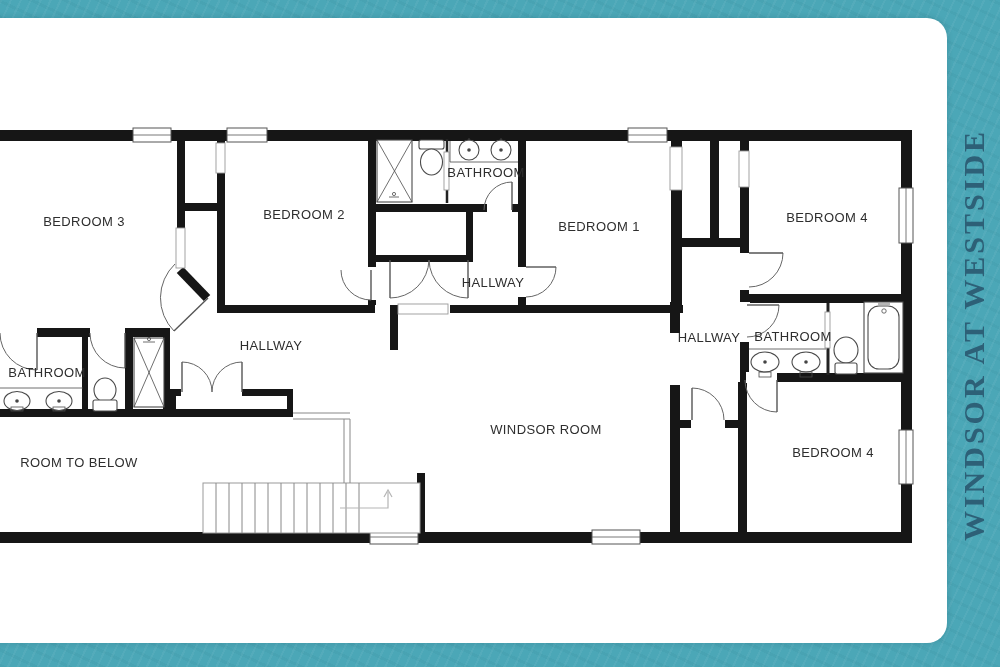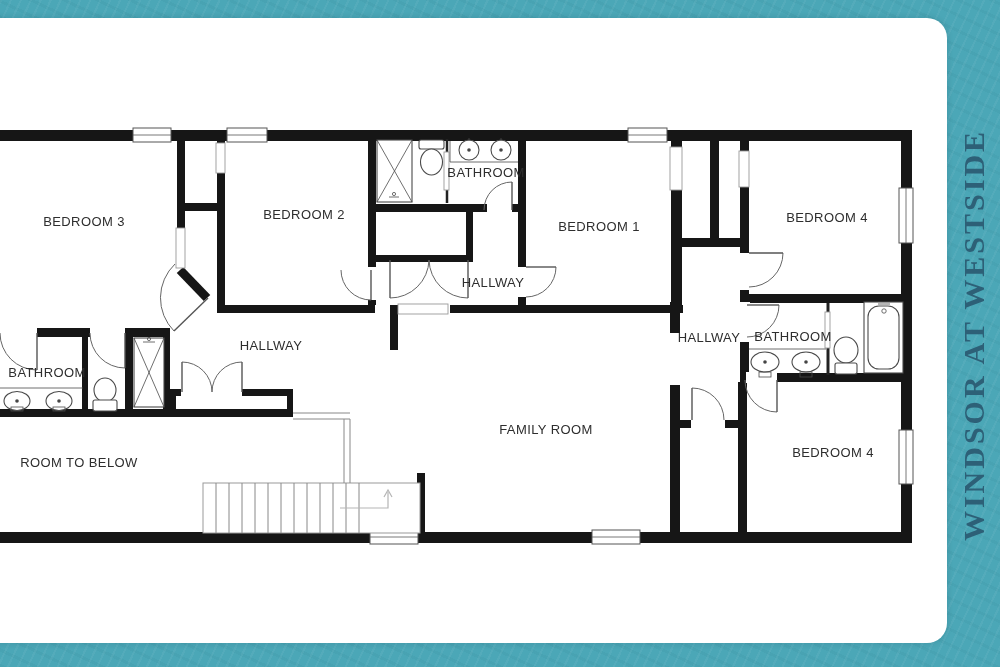--- a/index.html
+++ b/index.html
@@ -258,16 +258,16 @@
 <div class="room-label" style="left:304px;top:214px">BEDROOM 2</div>
 <div class="room-label" style="left:486px;top:172px">BATHROOM</div>
 <div class="room-label" style="left:493px;top:282px">HALLWAY</div>
 <div class="room-label" style="left:599px;top:226px">BEDROOM 1</div>
 <div class="room-label" style="left:827px;top:217px">BEDROOM 4</div>
 <div class="room-label" style="left:271px;top:345px">HALLWAY</div>
 <div class="room-label" style="left:709px;top:337px">HALLWAY</div>
 <div class="room-label" style="left:793px;top:336px">BATHROOM</div>
 <div class="room-label" style="left:47px;top:372px">BATHROOM</div>
 <div class="room-label" style="left:79px;top:462px">ROOM TO BELOW</div>
-<div class="room-label" style="left:546px;top:429px">FAMILY ROOM</div>
+<div class="room-label" style="left:546px;top:429px">WINDSOR ROOM</div>
 <div class="room-label" style="left:833px;top:452px">BEDROOM 4</div>
 
 <div class="brand-title">WINDSOR AT WESTSIDE</div>
 
 </body></html>

